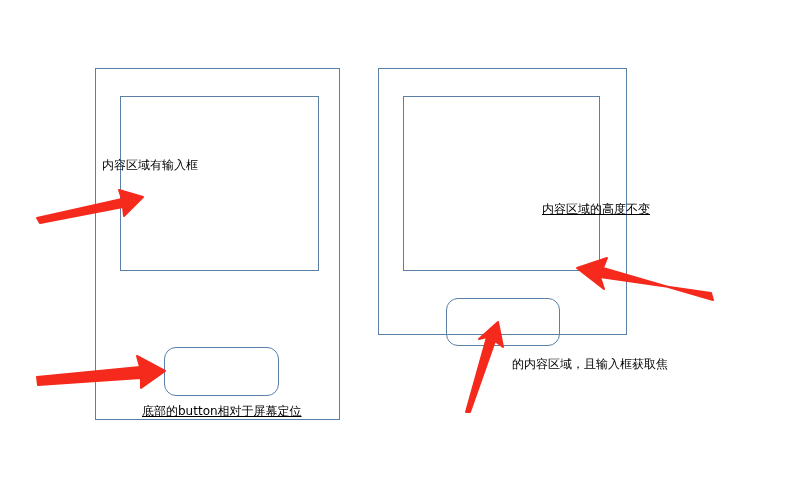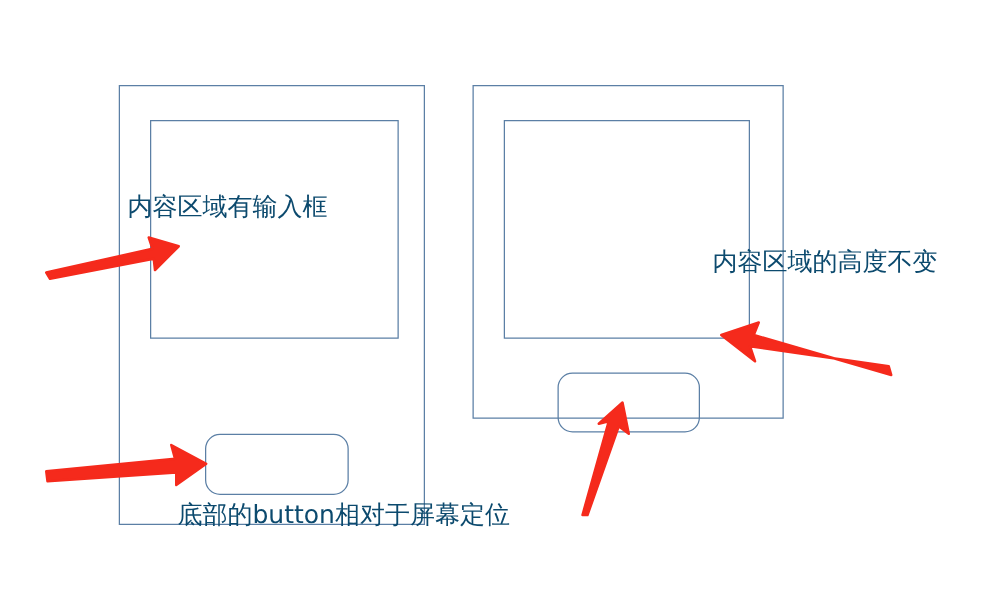--- a/index.html
+++ b/index.html
@@ -1,20 +1,20 @@
 <!DOCTYPE html>
 <html><head>
   <meta charset="utf-8">
   <style>
     html, body { margin: 0; padding: 0; background: #ffffff; }
     body { width: 800px; height: 485px; position: relative; overflow: hidden;
            font-family: "DejaVu Sans", "Liberation Sans", sans-serif; }
     .box { position: absolute; box-sizing: border-box; border: 1.5px solid #5b7fa5; background: transparent; }
     .btn { border-radius: 12px; }
-    .label { position: absolute; color: #0c4a6e; font-size: 20px; line-height: 22px; white-space: nowrap; text-align: right; }
+    .label { position: absolute; color: #000000; font-size: 12px; line-height: 22px; white-space: nowrap; text-align: right; }
     svg.arrows { position: absolute; left: 0; top: 0; }
   </style>
 </head>
 <body>
 
 <div class="box" style="left:95px; top:68px; width:245px; height:352px;"></div>
 <div class="box" style="left:120px; top:96px; width:199px; height:175px;"></div>
 <div class="box btn" style="left:164px; top:347px; width:115px; height:49px;"></div>
 
 <div class="box" style="left:378px; top:68px; width:249px; height:267px;"></div>
@@ -34,17 +34,18 @@
   <g fill="#f52a1c" stroke="#f52a1c" stroke-linejoin="round">
     <path d="M711 293 L600 277 L604 289 L577 268 L607 258 L603 268 L713 300 Z" stroke-width="2"></path>
   </g>
 
   <g fill="#f52a1c" stroke="#f52a1c" stroke-linejoin="round">
     <path d="M466 412 L487 337 L479 339 L498 322 L503 347 L495 341 L470 412 Z" stroke-width="2"></path>
   </g>
 </svg>
 
 <div class="label" style="left:102px; top:154px;">内容区域有输入框</div>
-<div class="label" style="left:142px; top:400px;">底部的button相对于屏幕定位</div>
-<div class="label" style="left:570px; top:198px;">内容区域的高度不变</div>
+<div class="label" style="left:142px; top:400px;text-decoration:underline;">底部的button相对于屏幕定位</div>
+<div class="label" style="left:542px; top:198px;text-decoration:underline;">内容区域的高度不变</div>
 
 <div class="label" style="left:512px; top:352px; line-height:24px;">
+  <div>的内容区域，且输入框获取焦</div>
 </div>
 
 </body></html>

